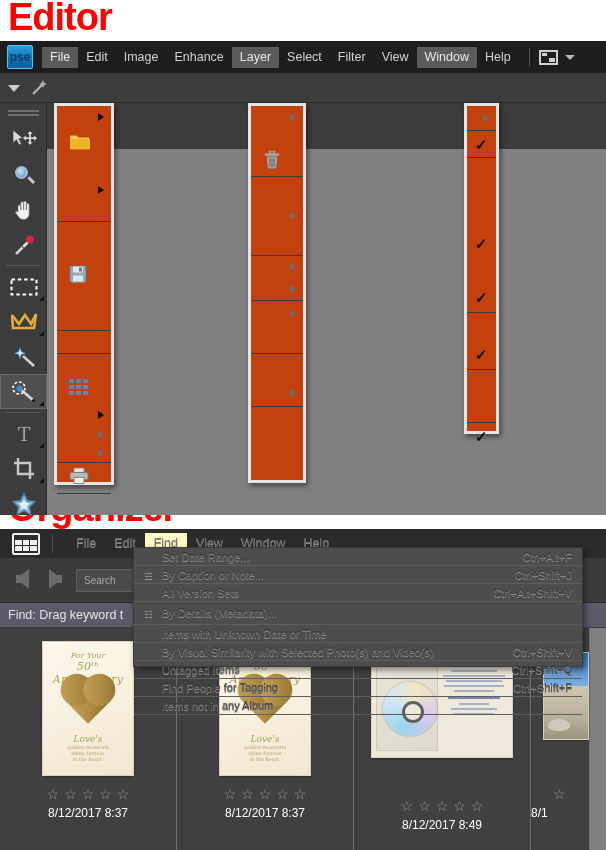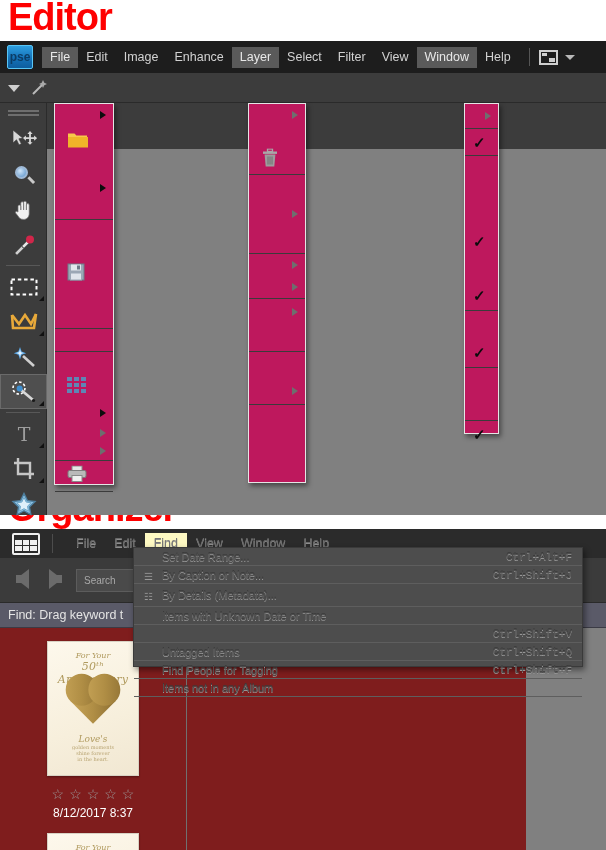--- a/index.html
+++ b/index.html
@@ -92,22 +92,22 @@
     position: absolute; left: 47px; top: 62px; width: 559px; height: 412px;
     background: #808080;
   }
   #canvas-strip {
     position: absolute; left: 47px; top: 62px; width: 559px; height: 46px;
     background: #3c3c3c;
   }
 
   
   .dropdown {
-    position: absolute; background: #be185d;
-    border: 1px solid #e5e5e5; box-shadow: 2px 3px 5px rgba(0,0,0,.45);
+    position: absolute; background: #c2410c;
+    border: 3px solid #e5e5e5; box-shadow: 2px 3px 5px rgba(0,0,0,.45);
     z-index: 30;
   }
   .dd-item { position: relative; width: 100%; }
   .dd-item .lbl {
     position: absolute; left: 26px; top: 50%; transform: translateY(-50%);
     font-size: 11px; color: rgba(210,210,210,0.0);
     font-family: "Liberation Sans", sans-serif; white-space: nowrap;
   }
   .dd-sep { height: 1px; background: #5e5e5e; border-top: 1px solid #3b3b3b; }
   .dd-arrow {
@@ -174,24 +174,23 @@
 
   #find-bar {
     position: absolute; left: 0; top: 74px; width: 606px; height: 25px;
     background: #5a5a68; border-bottom: 1px solid #3b3b45;
     display: flex; align-items: center; padding-left: 8px;
   }
   #find-bar span { color: #e4e4e4; font-size: 12.5px; }
 
   
   #thumb-grid {
-    position: absolute; left: 0; top: 99px; width: 526px; height: 222px;
-    background: #7f1d1d;
+    position: absolute; left: 0; top: 99px; width: 590px; height: 222px;
+    background: #404040;
     display: flex;
-    flex-direction: column;
   }
   .thumb-cell {
     width: 187px; height: 222px; position: relative;
     border-right: 1px solid #707070;
     display: flex; flex-direction: column; align-items: center;
   }
   .thumb-img {
     margin-top: 13px; background: #fbf5e8;
     border: 1px solid #d8d2c4; box-shadow: 0 1px 2px rgba(0,0,0,.35);
     position: relative; overflow: hidden;
@@ -265,21 +264,21 @@
   .ofm-row { position: relative; height: 18px; border-bottom: 1px solid #5e5e5e; }
   .ofm-row.tall { height: 23px; }
   .ofm-row .olbl, .ofm-row .oshort {
     position: absolute; top: 50%; transform: translateY(-50%);
     font-size: 11px; color: #4f4f4f;
     text-shadow: 0 1px 0 #9a9a9a, 0 -1px 0 #3a3a3a;
     font-family: "Liberation Sans", sans-serif; white-space: nowrap;
     opacity: .95;
   }
   .ofm-row .olbl  { left: 28px; }
-  .ofm-row .oshort{ right: 10px; font-family: Liberation Mono, monospace; }
+  .ofm-row .oshort{ right: 10px; }
   .ofm-ico {
     position: absolute; left: 10px; top: 50%; transform: translateY(-50%);
     font-size: 10px; color: #4f4f4f; text-shadow: 0 1px 0 #9a9a9a;
   }
 
   .zoomglass { position: relative; width: 18px; height: 18px; }
   .zoomglass .ring { position:absolute; left:0; top:0; width:13px; height:13px;
     border:2px solid #9fb9d6; border-radius:50%;
     background: radial-gradient(circle at 35% 32%, #cfe4f7 0%, #7aa9d6 70%); }
   .zoomglass .hdl { position:absolute; right:0; bottom:0; width:8px; height:3px;
@@ -787,30 +786,35 @@
   <div id="org-find-menu">
     <div class="ofm-row">
       <span class="olbl">Set Date Range...</span>
       <span class="oshort">Ctrl+Alt+F</span>
     </div>
     <div class="ofm-row">
       <span class="ofm-ico">☰</span>
       <span class="olbl">By Caption or Note...</span>
       <span class="oshort">Ctrl+Shift+J</span>
     </div>
+    <div class="ofm-row">
+      <span class="olbl">All Version Sets</span>
+      <span class="oshort">Ctrl+Alt+Shift+V</span>
+    </div>
     <div class="ofm-row tall">
       <span class="ofm-ico">☷</span>
       <span class="olbl">By Details (Metadata)...</span>
       <span class="oshort"></span>
     </div>
     <div class="ofm-row">
       <span class="olbl">Items with Unknown Date or Time</span>
       <span class="oshort"></span>
     </div>
     <div class="ofm-row">
+      <span class="olbl">By Visual Similarity with Selected Photo(s) and Video(s)</span>
       <span class="oshort">Ctrl+Shift+V</span>
     </div>
     <div class="ofm-row">
       <span class="olbl">Untagged Items</span>
       <span class="oshort">Ctrl+Shift+Q</span>
     </div>
     <div class="ofm-row">
       <span class="olbl">Find People for Tagging</span>
       <span class="oshort">Ctrl+Shift+F</span>
     </div>

